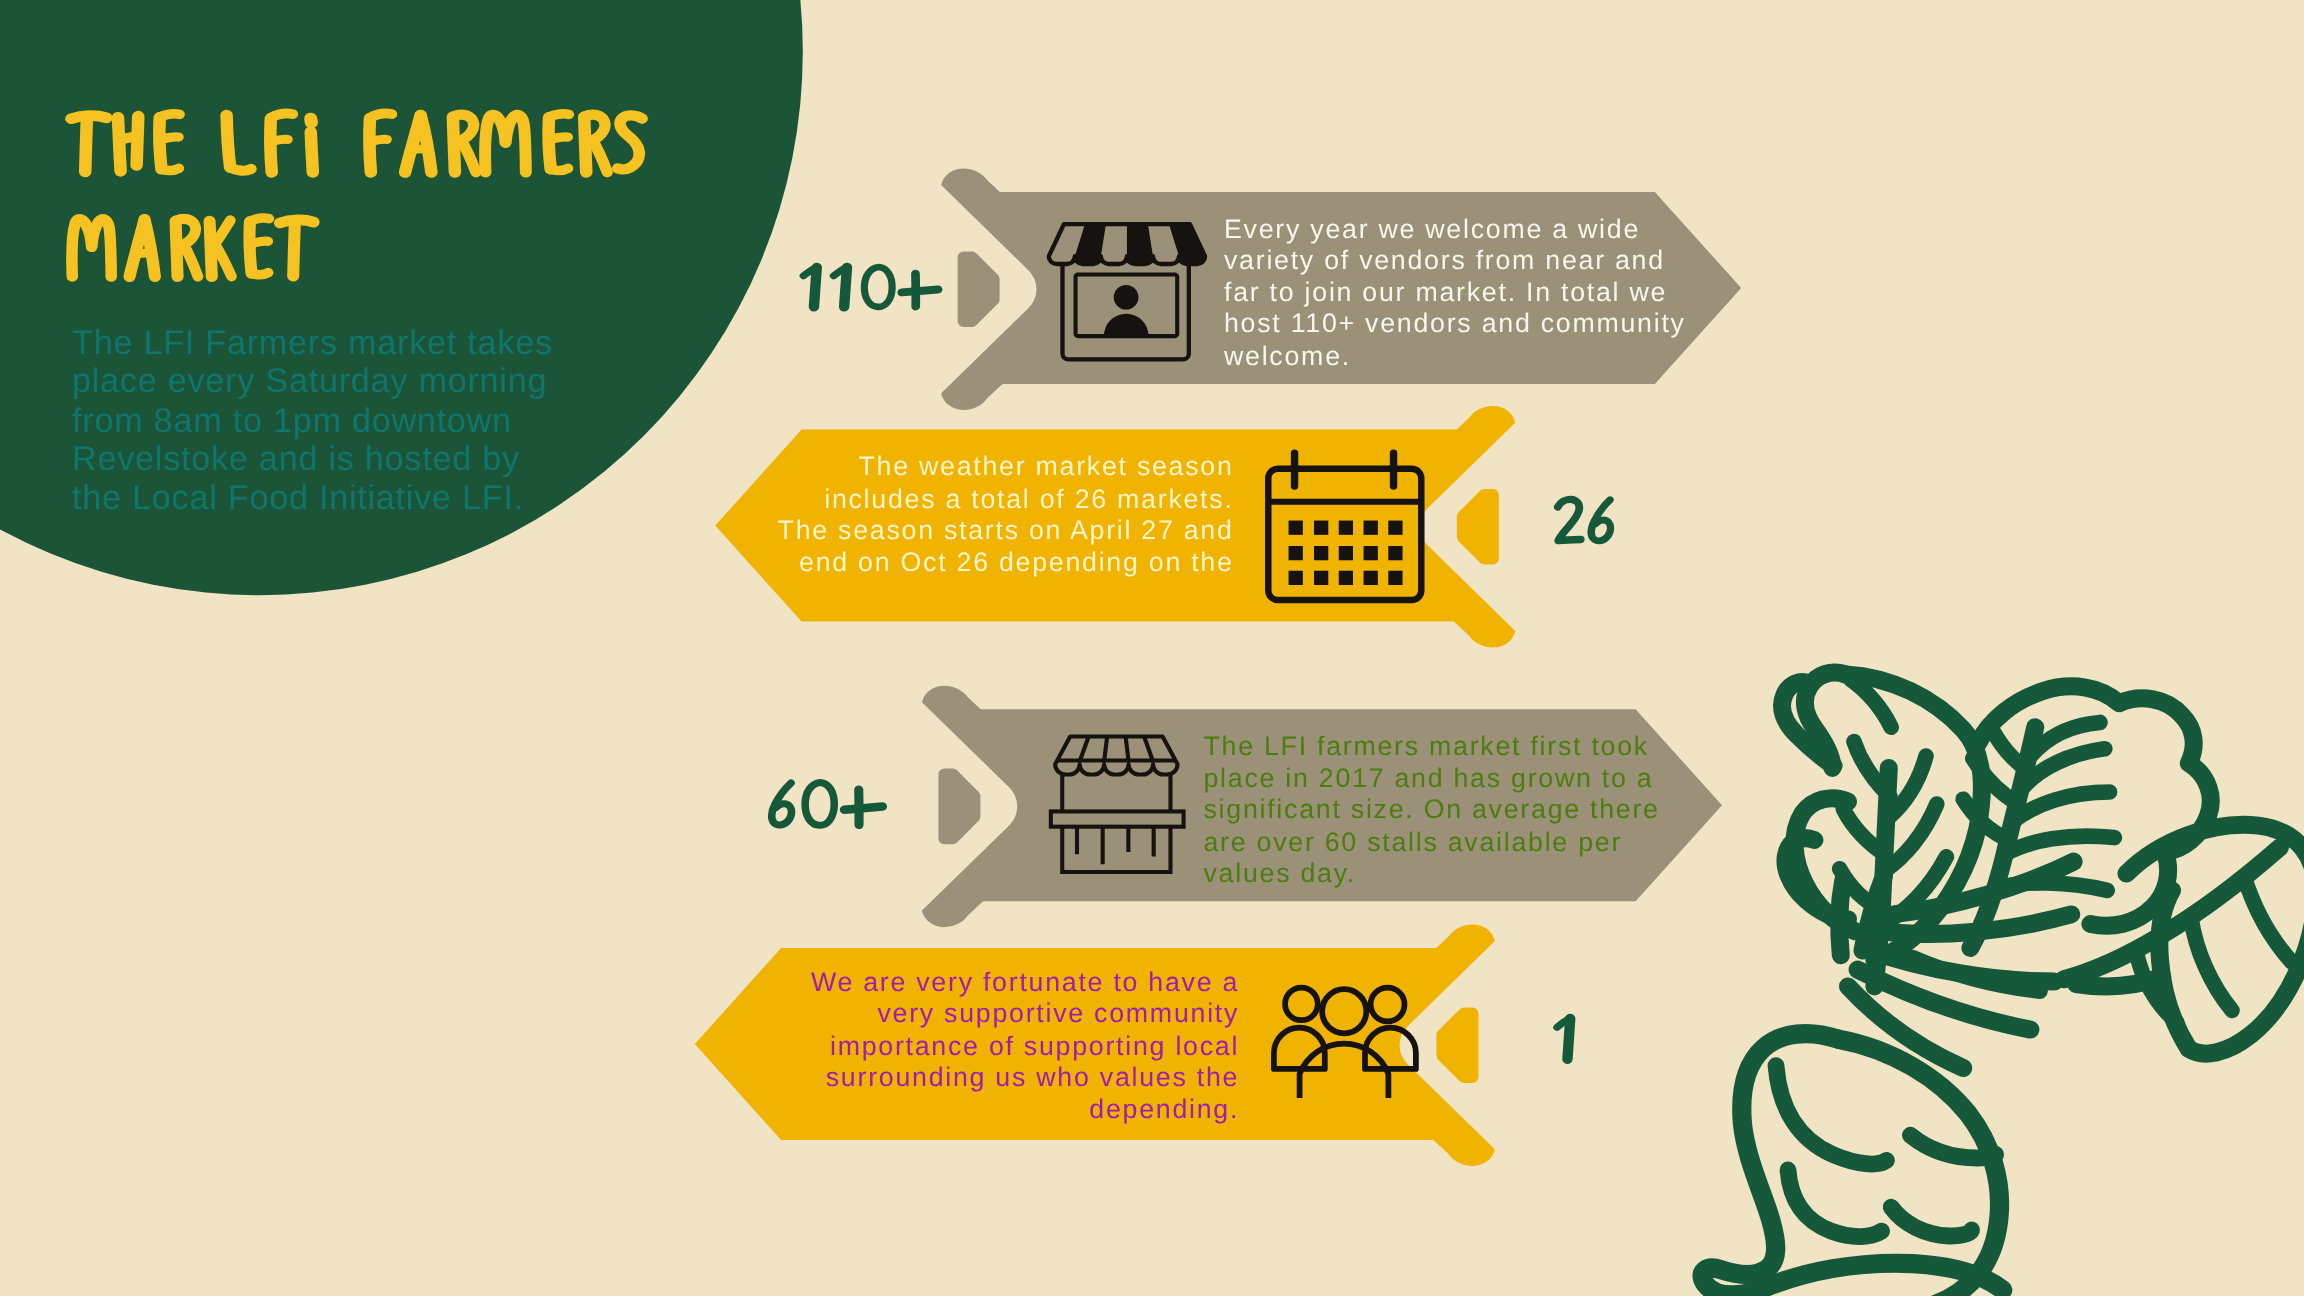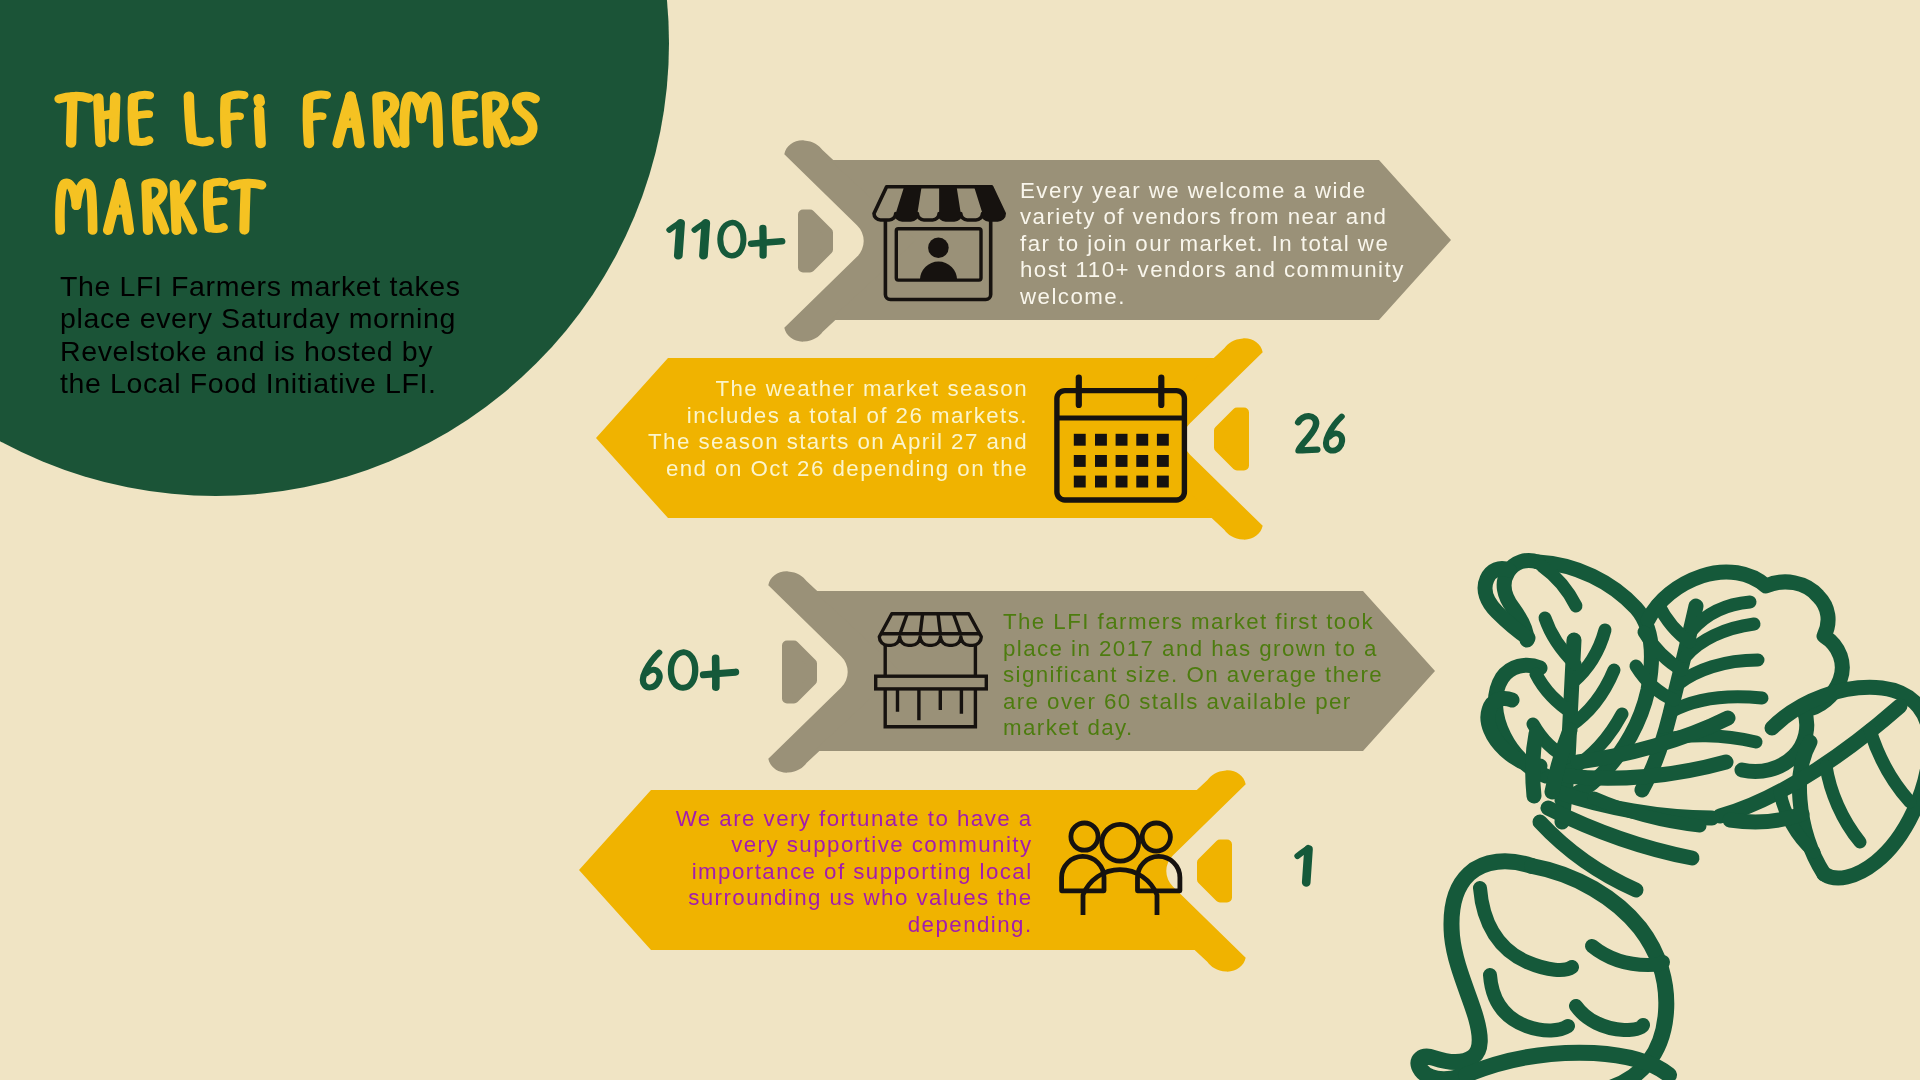--- a/index.html
+++ b/index.html
@@ -15,21 +15,21 @@
   
   .arrow-svg{position:absolute;overflow:visible;}
   .rowtext{position:absolute;color:#F8F1DA;
     font-family:"Liberation Sans",sans-serif;font-weight:400;
     font-size:22.3px;line-height:26.5px;letter-spacing:1.45px;}
   .rowtext .rl{display:block;white-space:nowrap;}
   #glyph-layer{position:absolute;left:0;top:0;width:1920px;height:1080px;}
   .ico{position:absolute;overflow:visible;}
 
   
-  #intro{left:60px;top:270px;width:500px;color:#000000;
+  #intro{left:60px;top:270px;width:500px;color:#0f766e;
     font-family:"Liberation Sans",sans-serif;font-weight:400;
     font-size:28.5px;line-height:32.3px;letter-spacing:0.62px;}
   #intro .il{display:block;white-space:nowrap;}
 </style>
 </head>
 <body>
 
 <div id="stage">
 
   <div class="abs" id="greenblob"></div>
@@ -132,21 +132,21 @@
     <span class="rl">The weather market season</span>
     <span class="rl">includes a total of 26 markets.</span>
     <span class="rl">The season starts on April 27 and</span>
     <span class="rl">end on Oct 26 depending on the</span>
   </div>
   <div class="rowtext" style="left:1002.9px;top:609.2px;text-align:left;color:#4d7c0f">
     <span class="rl">The LFI farmers market first took</span>
     <span class="rl">place in 2017 and has grown to a</span>
     <span class="rl">significant size. On average there</span>
     <span class="rl">are over 60 stalls available per</span>
-    <span class="rl">market day.</span>
+    <span class="rl">values day.</span>
   </div>
   <div class="rowtext" style="right:887.4px;top:805.7px;text-align:right;color:#a21caf">
     <span class="rl">We are very fortunate to have a</span>
     <span class="rl">very supportive community</span>
     <span class="rl">importance of supporting local</span>
     <span class="rl">surrounding us who values the</span>
     <span class="rl">depending.</span>
   </div>
 
   <svg id="glyph-layer" viewBox="0 0 1920 1080" xmlns="http://www.w3.org/2000/svg">
@@ -278,17 +278,18 @@
       <path d="M 1490,975 C 1492,1002 1505,1018 1526,1026 C 1545,1033 1560,1031 1568,1026" fill="none" stroke="#15593A" stroke-width="14" stroke-linecap="round" stroke-linejoin="round"></path>
       <path d="M 1592,946 C 1608,959 1628,965 1648,965 C 1658,965 1663,964 1663,962" fill="none" stroke="#15593A" stroke-width="14" stroke-linecap="round" stroke-linejoin="round"></path>
       <path d="M 1576,1006 C 1586,1020 1604,1029 1624,1030 C 1636,1030 1642,1028 1643,1025" fill="none" stroke="#15593A" stroke-width="14" stroke-linecap="round" stroke-linejoin="round"></path>
 
     </g>
   </svg>
 
   <div class="abs" id="intro">
     <span class="il">The LFI Farmers market takes</span>
     <span class="il">place every Saturday morning</span>
+    <span class="il">from 8am to 1pm downtown</span>
     <span class="il">Revelstoke and is hosted by</span>
     <span class="il">the Local Food Initiative LFI.</span>
   </div>
 
 </div>
 
 </body></html>

